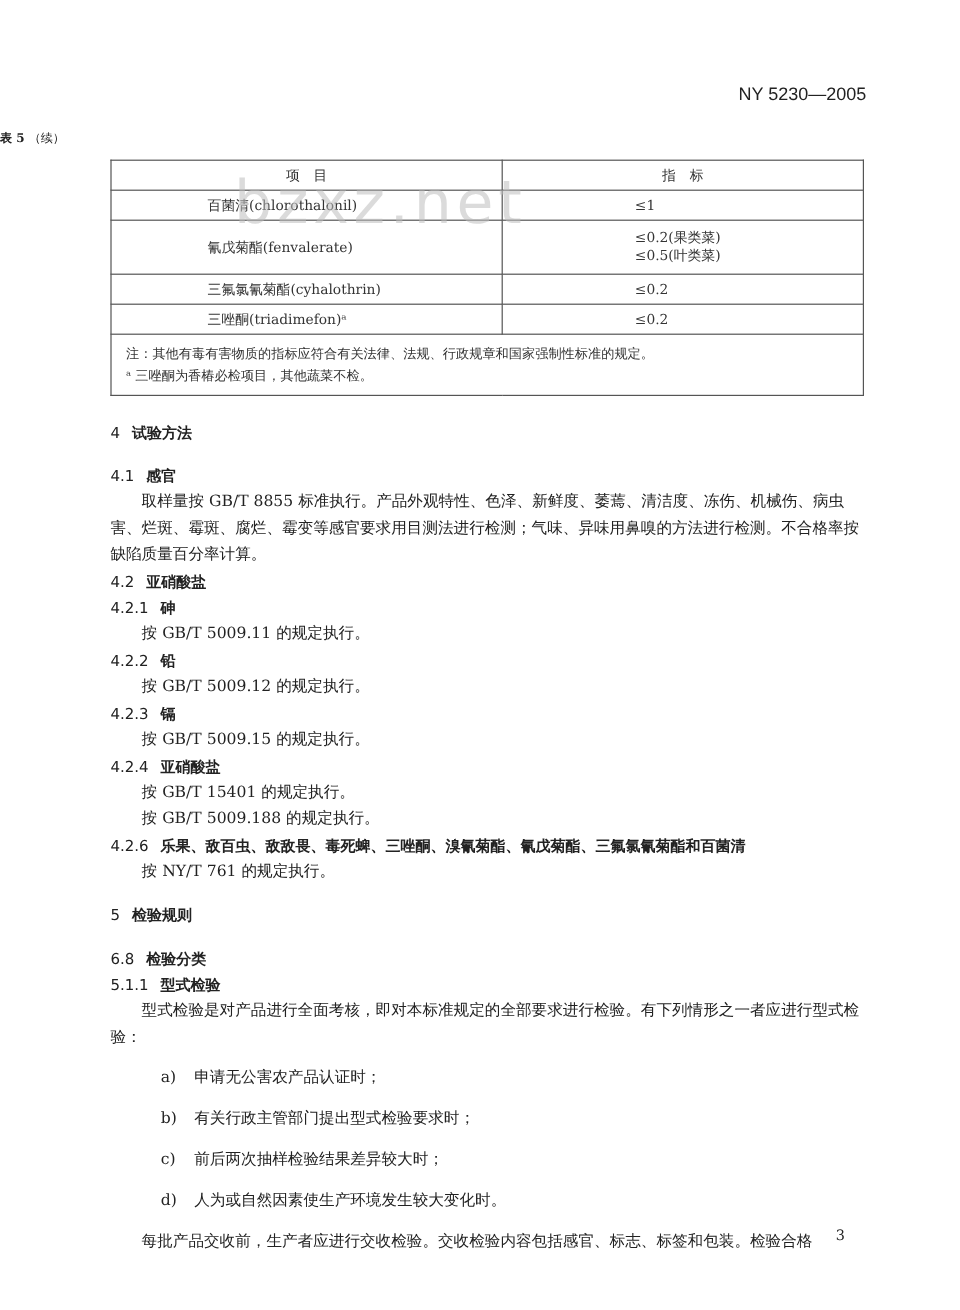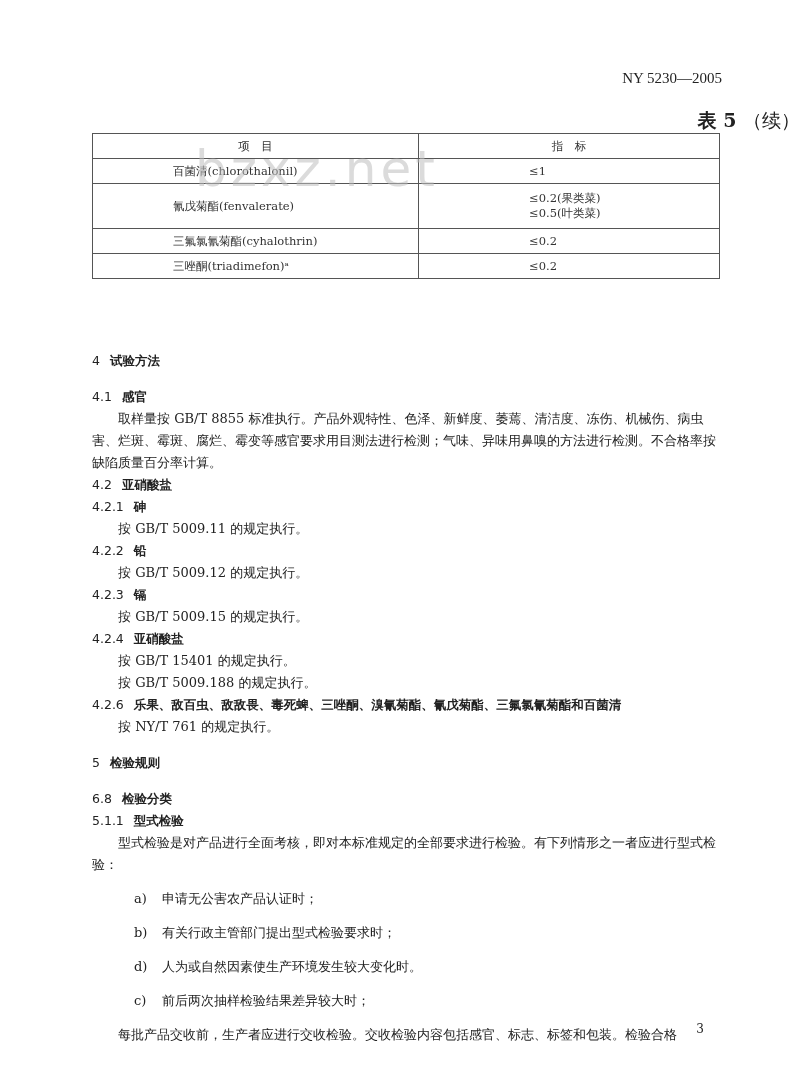--- a/index.html
+++ b/index.html
@@ -1,19 +1,19 @@
 <!DOCTYPE html>
 <html><head>
 <meta charset="utf-8">
 <style>
   html, body { margin:0; padding:0; }
   body { width:800px; height:1092px; background:#fff; position:relative; overflow:hidden;
          font-family:"DejaVu Serif","Liberation Serif",serif; color:#222; }
-  .std-no { position:absolute; top:70px; right:78px; font-family:Liberation Serif, serif; font-size:15px; }
-  .tbl-title { position:absolute; top:108px; left:0; width:800px; text-align:right; font-size:19px; font-weight:bold; }
+  .std-no { position:absolute; top:70px; right:78px; font-family:Liberation Sans, sans-serif; font-size:15px; }
+  .tbl-title { position:absolute; top:108px; left:0; width:800px; text-align:left; font-size:10px; font-weight:bold; }
   .tbl-title span.cont { font-weight:normal; }
   table { position:absolute; top:133px; left:92px; width:628px; border-collapse:collapse; font-size:11.5px; color:#333; }
   td, th { border:1px solid #555; padding:0; height:24px; vertical-align:middle; font-weight:normal; }
   th { text-align:center; }
   td.item { padding-left:80px; }
   td.val { padding-left:110px; }
   td.note { padding:6px 12px; line-height:19px; font-size:11px; }
   .watermark { position:absolute; top:140px; left:195px; font-family:"DejaVu Sans",sans-serif; font-weight:normal;
                font-size:50px; color:rgba(190,190,190,0.55); letter-spacing:4px; pointer-events:none; }
   .body-text { position:absolute; top:350px; left:92px; width:630px; font-size:13px; line-height:22px; }
@@ -54,20 +54,26 @@
     </td>
   </tr>
   <tr>
     <td class="item">三氟氯氰菊酯(cyhalothrin)</td>
     <td class="val">≤0.2</td>
   </tr>
   <tr>
     <td class="item">三唑酮(triadimefon)ᵃ</td>
     <td class="val">≤0.2</td>
   </tr>
+  <tr>
+    <td colspan="2" class="note">
+      <div>注：其他有毒有害物质的指标应符合有关法律、法规、行政规章和国家强制性标准的规定。</div>
+      <div>ᵃ 三唑酮为香椿必检项目，其他蔬菜不检。</div>
+    </td>
+  </tr>
 </tbody>
   </table>
 
 <div class="watermark">bzxz.net</div>
 
 <div class="body-text">
   <p class="h"><span class="num">4</span><span>试验方法</span></p>
   <div class="gap"></div>
   <p class="h"><span class="num">4.1</span><span>感官</span></p>
   <p class="p">取样量按 GB/T 8855 标准执行。产品外观特性、色泽、新鲜度、萎蔫、清洁度、冻伤、机械伤、病虫害、烂斑、霉斑、腐烂、霉变等感官要求用目测法进行检测；气味、异味用鼻嗅的方法进行检测。不合格率按缺陷质量百分率计算。</p>
@@ -84,18 +90,18 @@
   <p class="h"><span class="num">4.2.6</span><span>乐果、敌百虫、敌敌畏、毒死蜱、三唑酮、溴氰菊酯、氰戊菊酯、三氟氯氰菊酯和百菌清</span></p>
   <p class="p2">按 NY/T 761 的规定执行。</p>
   <div class="gap"></div>
   <p class="h"><span class="num">5</span><span>检验规则</span></p>
   <div class="gap"></div>
   <p class="h"><span class="num">6.8</span><span>检验分类</span></p>
   <p class="h"><span class="num">5.1.1</span><span>型式检验</span></p>
   <p class="p">型式检验是对产品进行全面考核，即对本标准规定的全部要求进行检验。有下列情形之一者应进行型式检验：</p>
   <p class="li"><span class="lab">a)</span><span>申请无公害农产品认证时；</span></p>
   <p class="li"><span class="lab">b)</span><span>有关行政主管部门提出型式检验要求时；</span></p>
+  <p class="li"><span class="lab">c)</span><span>前后两次抽样检验结果差异较大时；</span></p>
   <p class="li"><span class="lab">d)</span><span>人为或自然因素使生产环境发生较大变化时。</span></p>
-  <p class="li"><span class="lab">c)</span><span>前后两次抽样检验结果差异较大时；</span></p>
   <p class="p">每批产品交收前，生产者应进行交收检验。交收检验内容包括感官、标志、标签和包装。检验合格</p>
 </div>
 
 <div class="page-no">3</div>
 
 </body></html>

